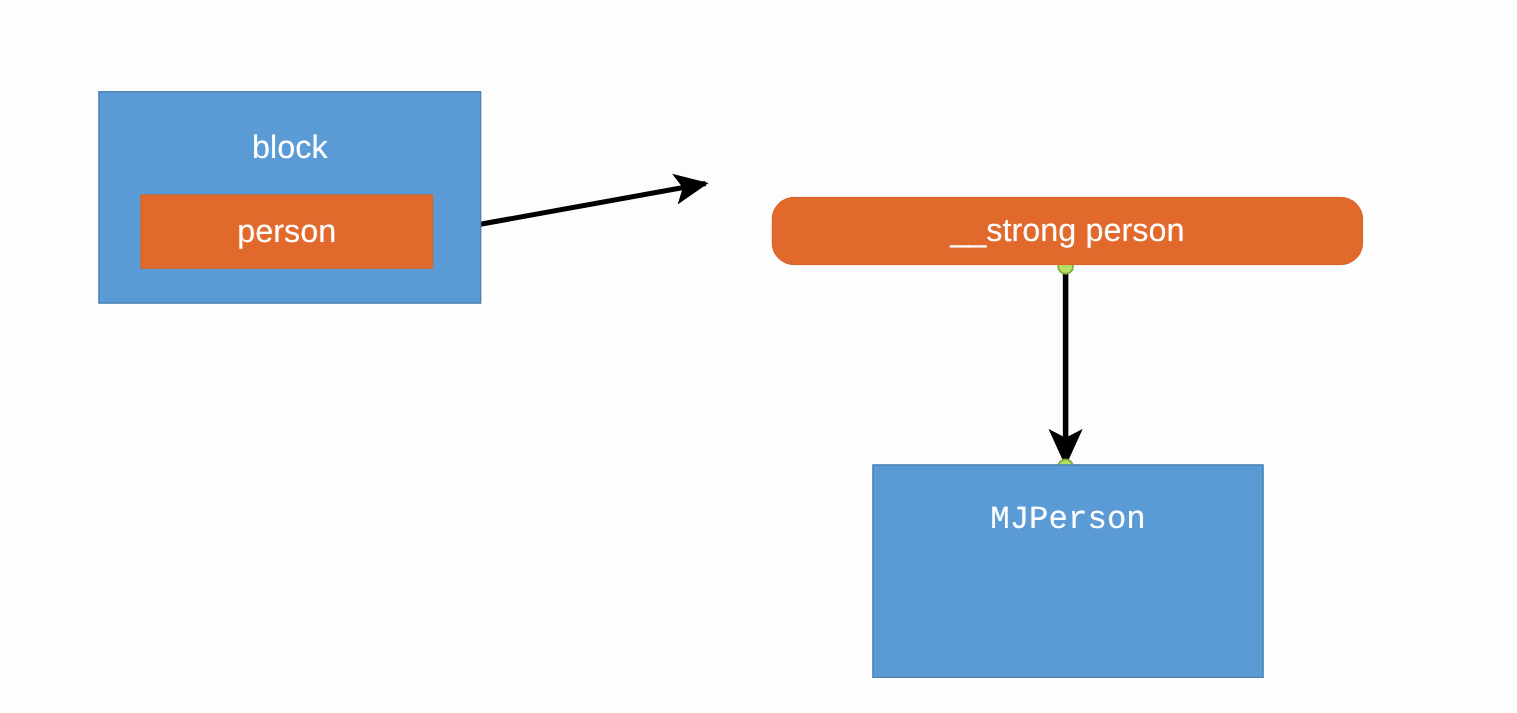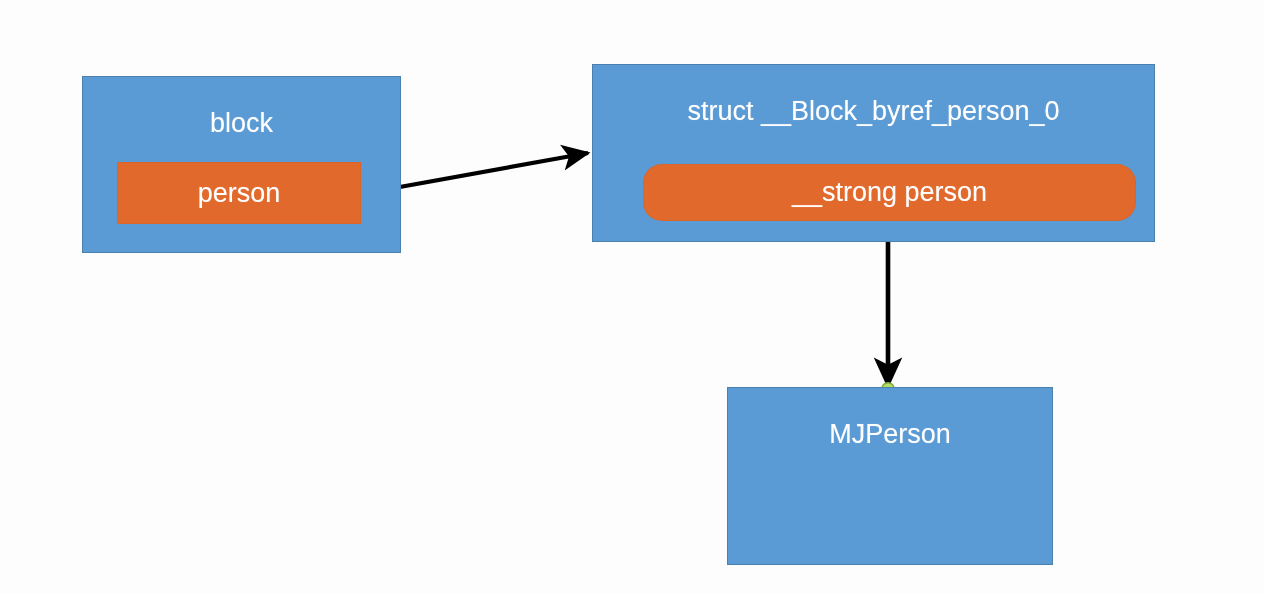--- a/index.html
+++ b/index.html
@@ -90,20 +90,21 @@
 
   
   #node-mjperson {
     left: 727px;
     top: 387px;
     width: 326px;
     height: 178px;
   }
   #node-mjperson .node-title {
     margin-top: 33px;
+    font-family: Liberation Mono, monospace;
   }
 
   
   #edges {
     position: absolute;
     left: 0;
     top: 0;
     width: 1264px;
     height: 594px;
     pointer-events: none;
@@ -131,23 +132,20 @@
     <circle cx="888" cy="389" r="6.2" fill="#b5e061" stroke="#7aa83a" stroke-width="1.4"></circle>
   </svg>
 
   <div class="node" id="node-block">
     <span class="node-title">block</span>
   </div>
   <div class="field" id="field-person">
     <span class="field-label">person</span>
   </div>
 
-  <div class="node" id="node-struct">
-    <span class="node-title">struct __Block_byref_person_0</span>
-  </div>
   <div class="field" id="field-strong-person">
     <span class="field-label">__strong person</span>
   </div>
 
   <div class="node" id="node-mjperson">
     <span class="node-title">MJPerson</span>
   </div>
 
 </div>
 

